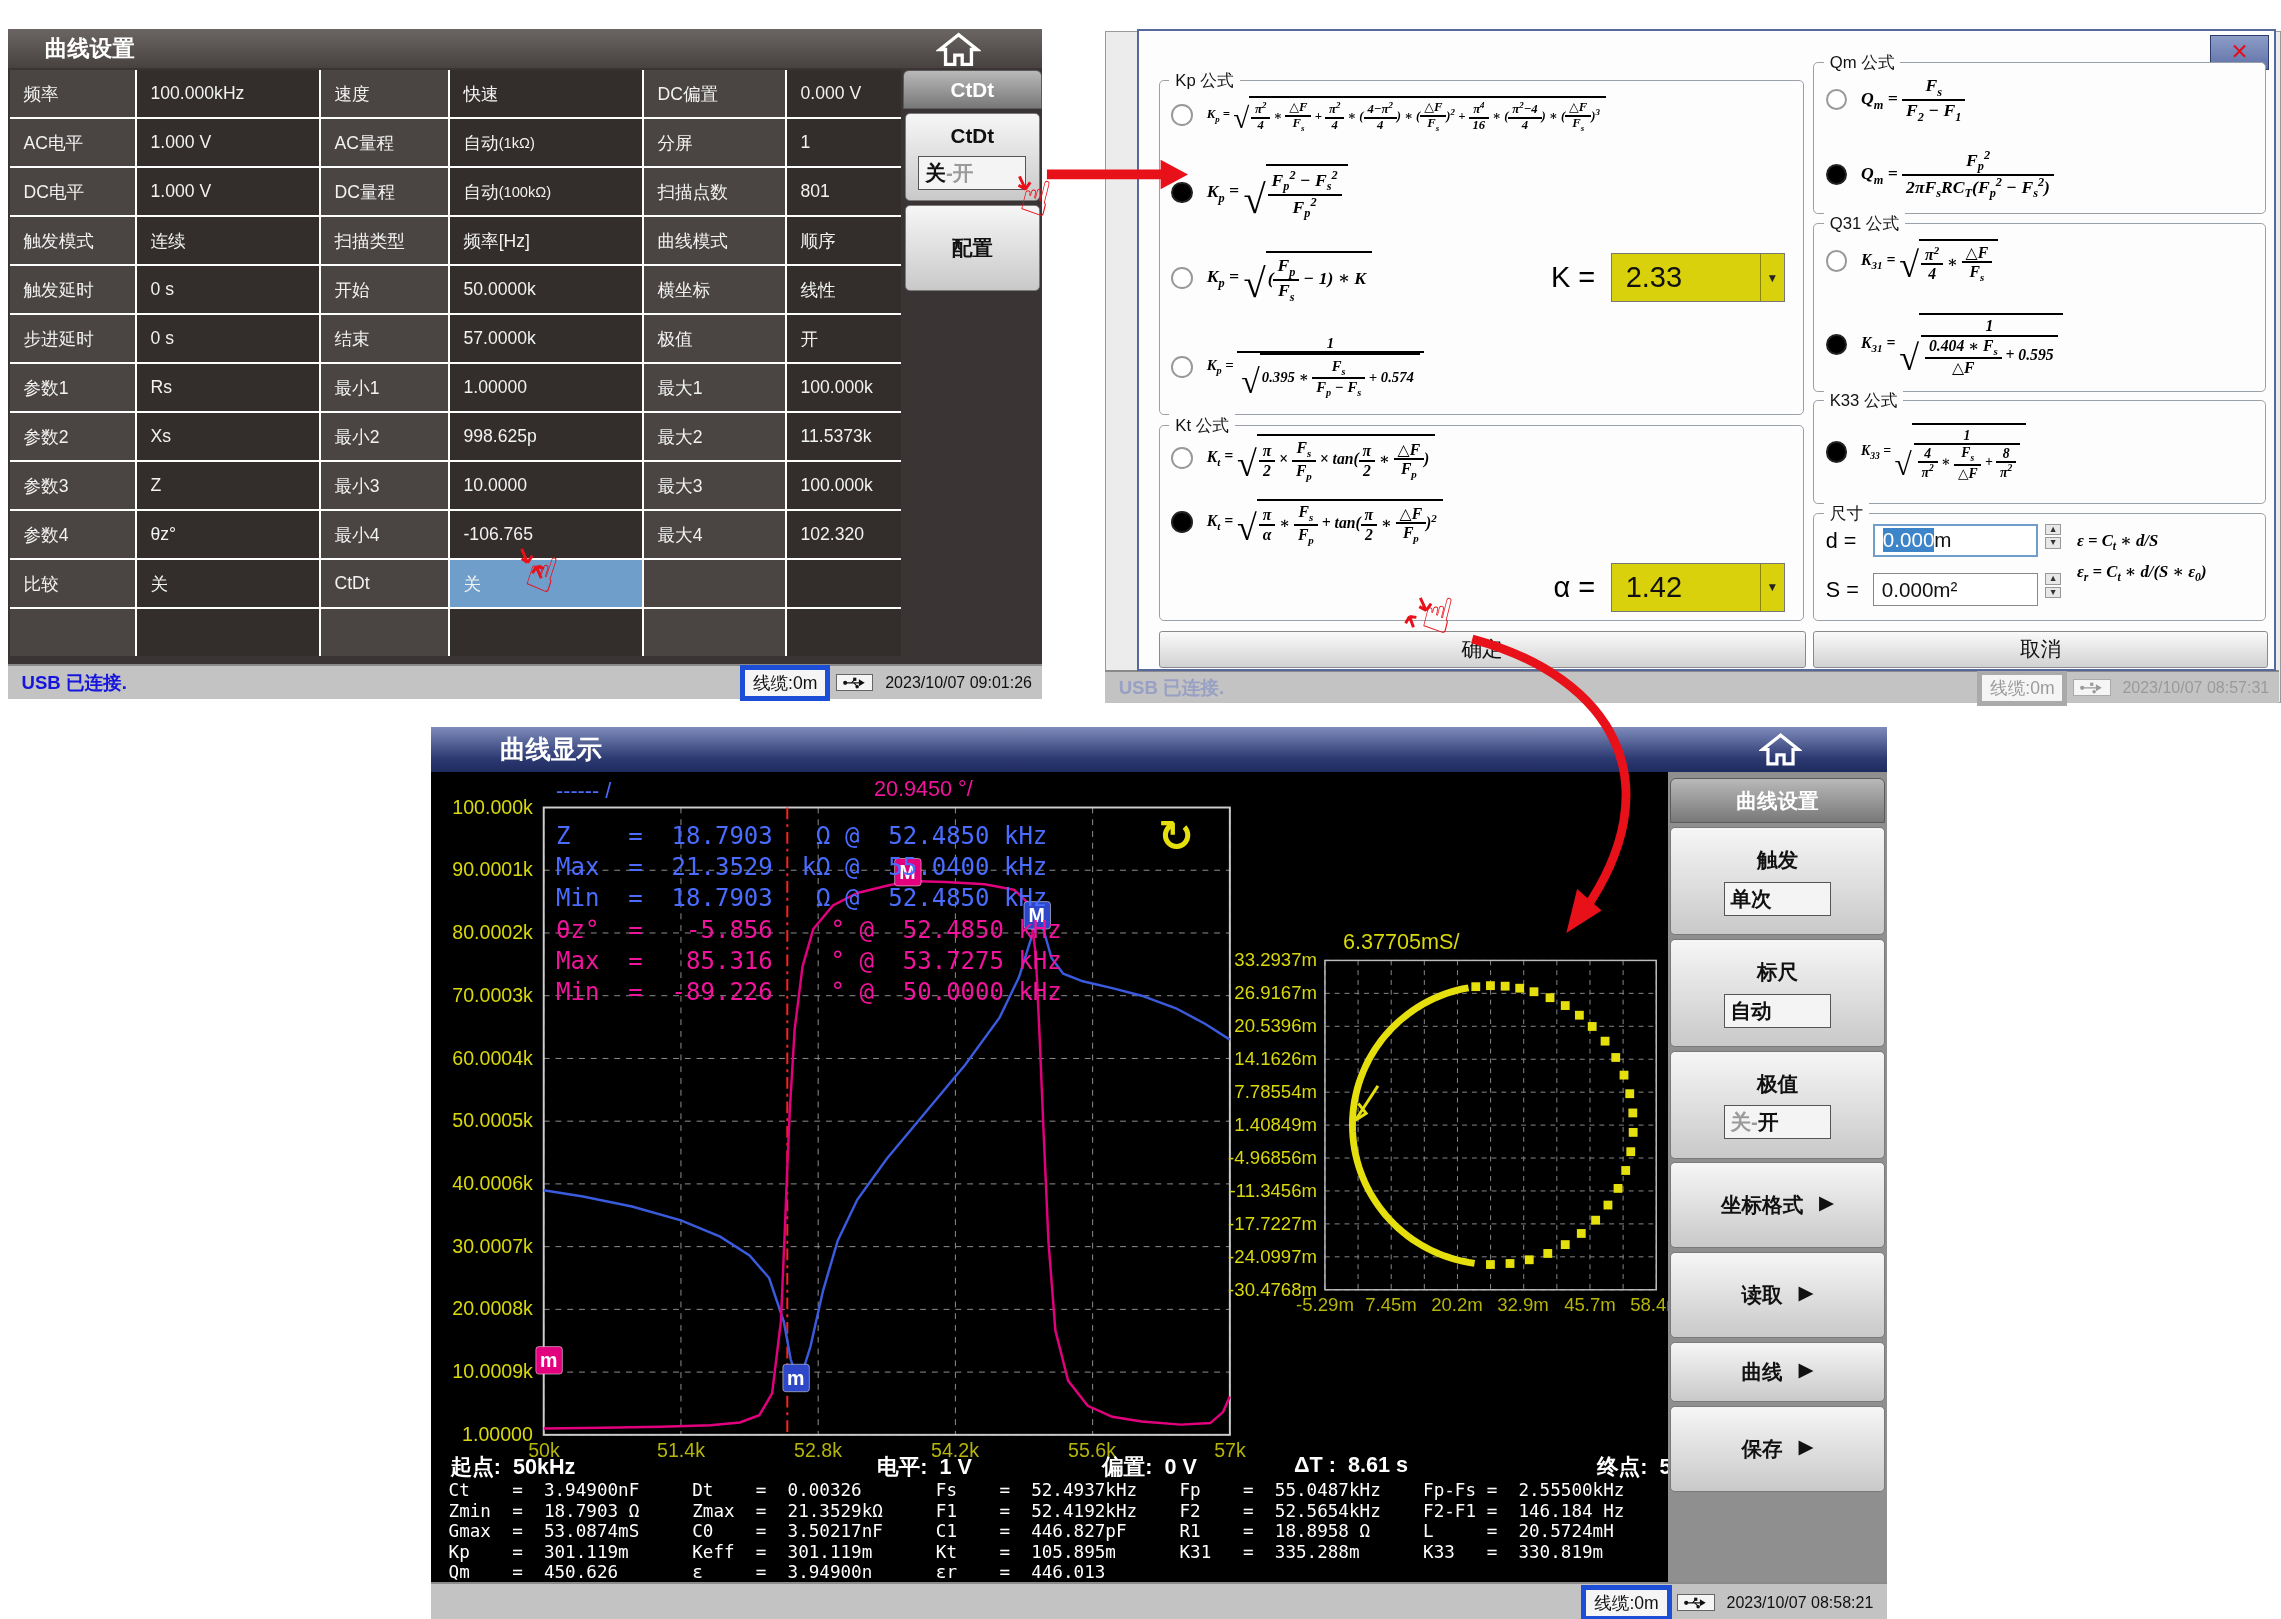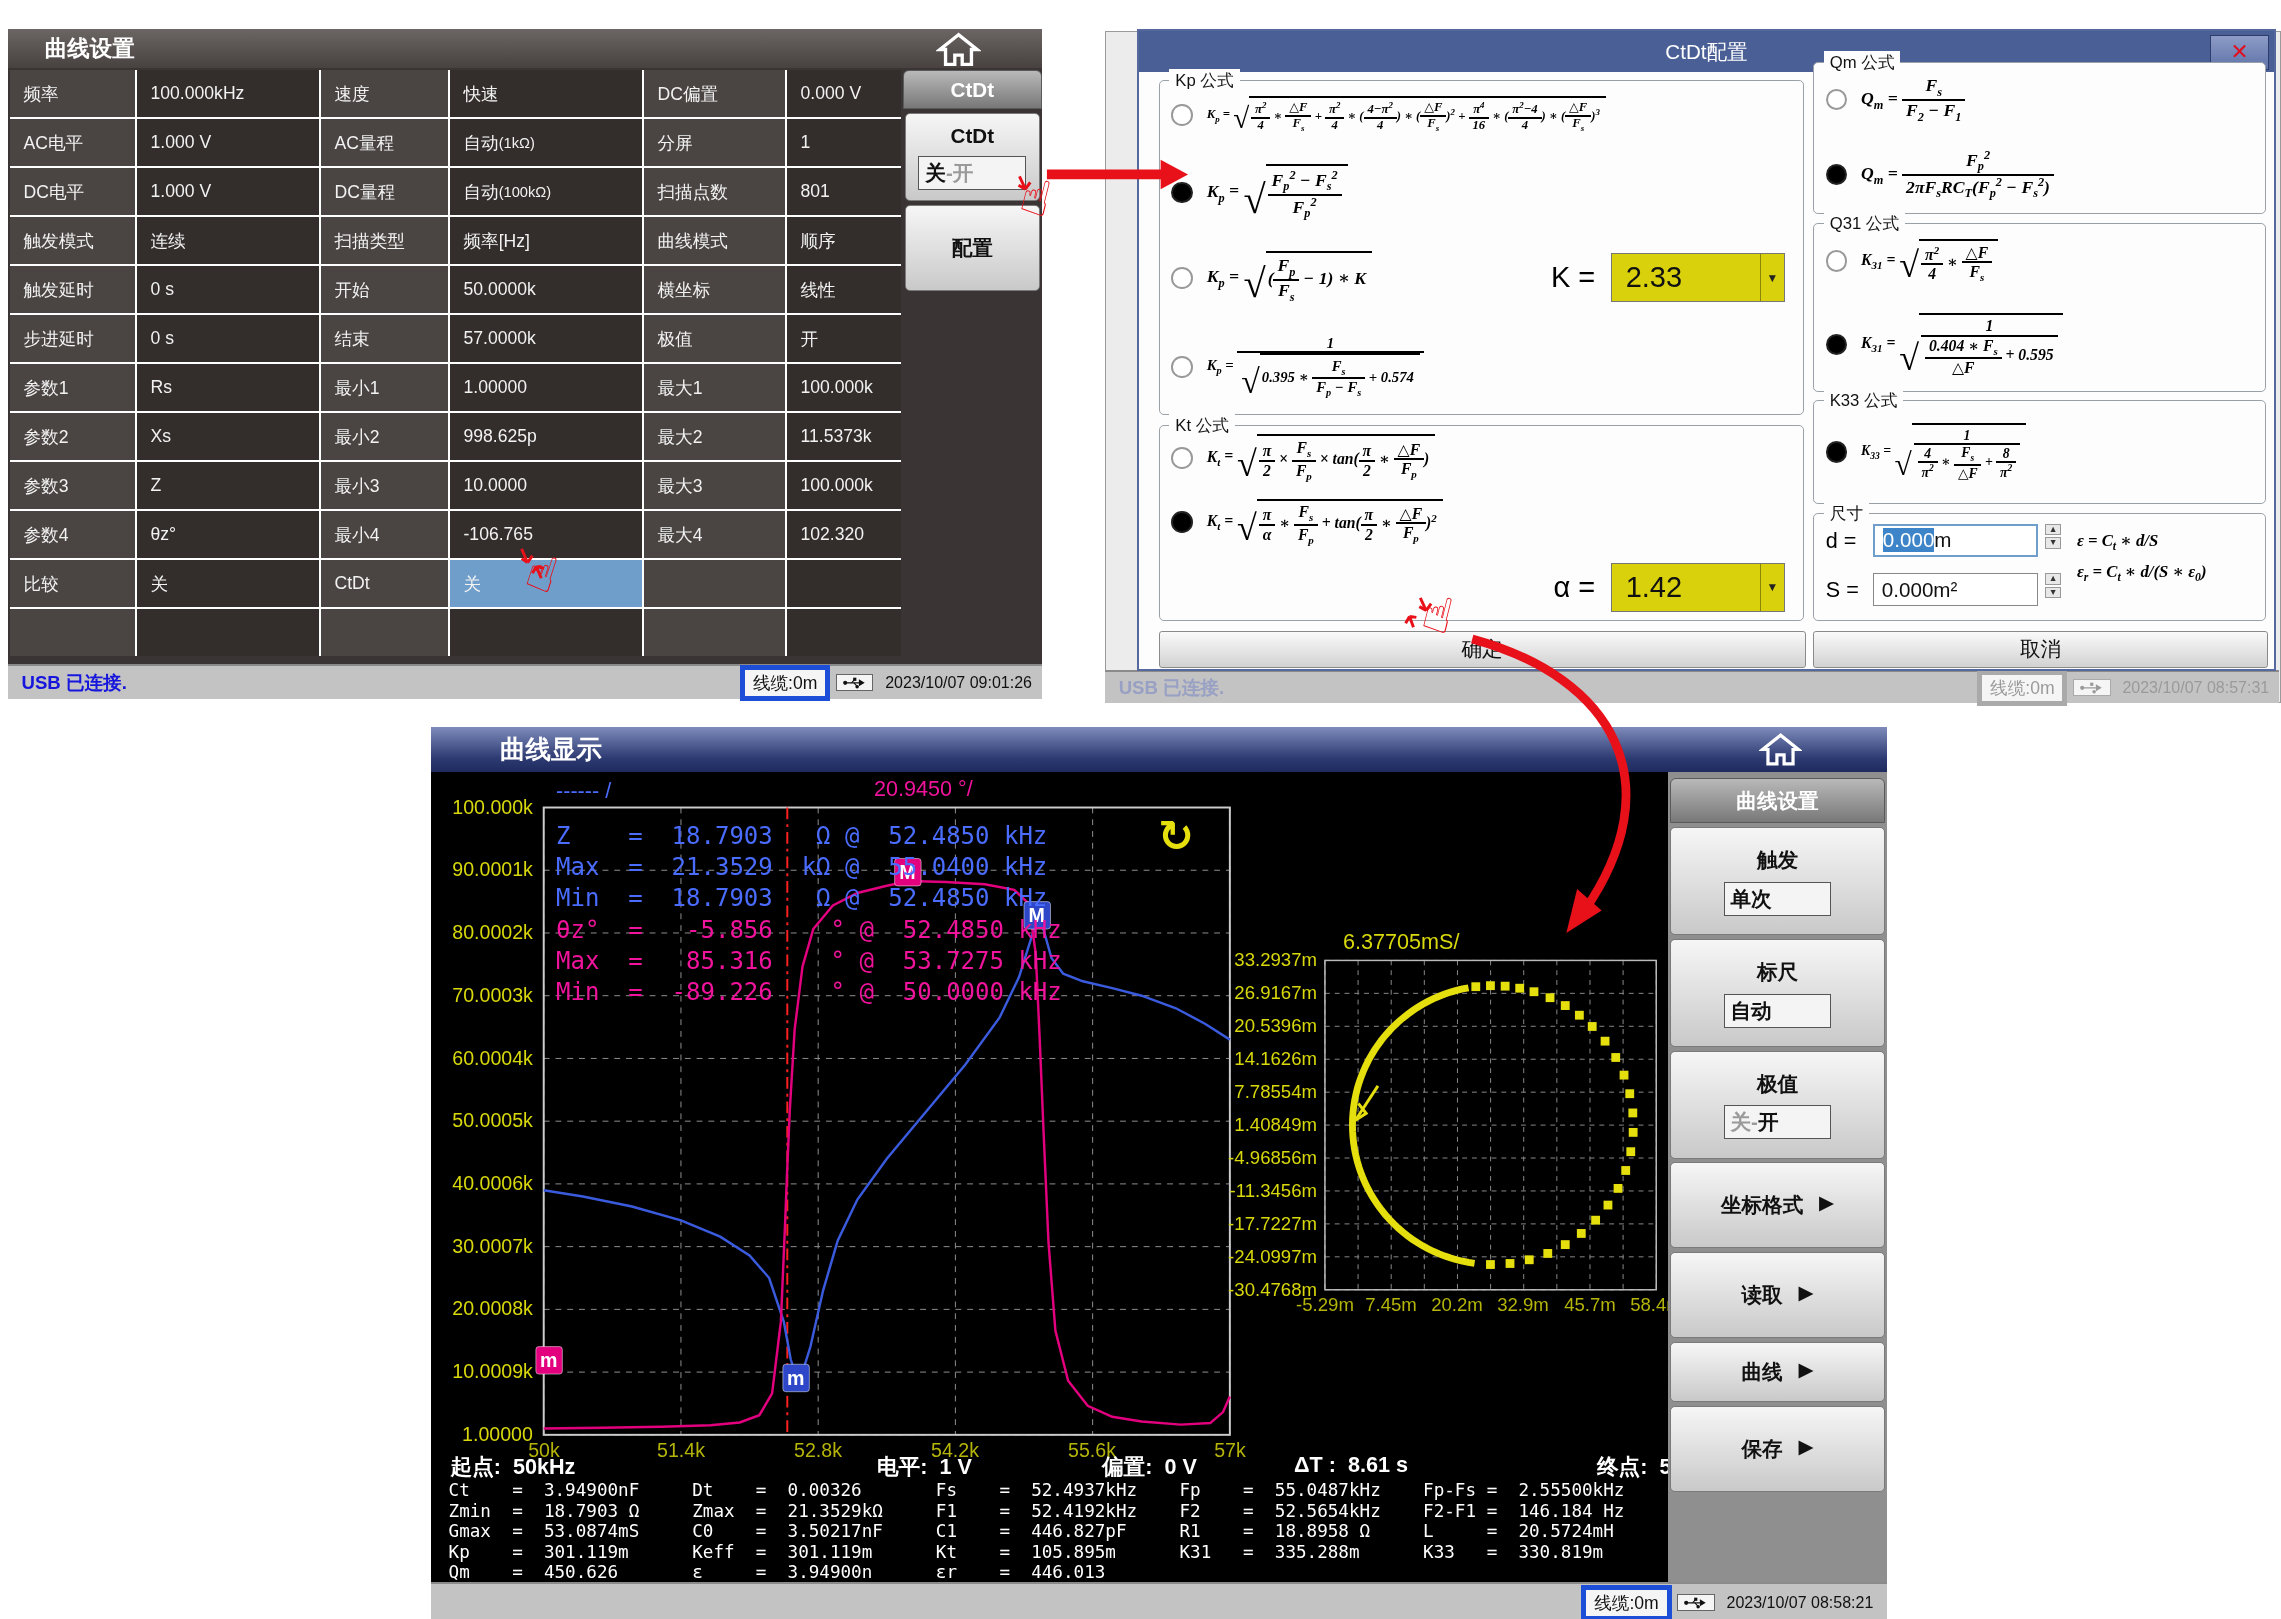--- a/index.html
+++ b/index.html
@@ -218,21 +218,20 @@
             <path d="M6 8 H27 M27 8 l-5 -3 v6 Z" stroke="#999" stroke-width="1.6" fill="#999"></path>
             <rect x="14" y="1.5" width="4" height="4" fill="#999"></rect>
             <circle cx="19" cy="13" r="2.2" fill="#999"></circle>
           </svg>
       </span>
       <span class="stime" style="margin-right:9.8px;color:#9a9a9a">2023/10/07 08:57:31</span>
     </div>
   </section>
 
   <section class="abs dlg">
-    <div class="abs dlg-title">CtDt配置</div>
     <div class="abs dlg-close">✕</div>
 
     <div class="abs grp" style="left:19.6px;top:49px;width:645px;height:335px;">
       <span class="grp-lg">Kp 公式</span>
       <div style="display:flex;flex-direction:column;justify-content:space-around;height:100%;">
         <div class="frow">
             <span class="radio"></span>
             <span class="m f-small"><i>K<sub>p</sub></i> = <span class="sq">
                 <span class="rt">√</span>
                 <span class="rad"><span class="fr"><span class="nu">π<sup>2</sup></span><span class="de">4</span></span> ∗ <span class="fr"><span class="nu">△F</span><span class="de">F<sub>s</sub></span></span> + <span class="fr"><span class="nu">π<sup>2</sup></span><span class="de">4</span></span> ∗ (<span class="fr"><span class="nu">4−π<sup>2</sup></span><span class="de">4</span></span>) ∗ (<span class="fr"><span class="nu">△F</span><span class="de">F<sub>s</sub></span></span>)<sup>2</sup> + <span class="fr"><span class="nu">π<sup>4</sup></span><span class="de">16</span></span> ∗ (<span class="fr"><span class="nu">π<sup>2</sup>−4</span><span class="de">4</span></span>) ∗ (<span class="fr"><span class="nu">△F</span><span class="de">F<sub>s</sub></span></span>)<sup>3</sup></span>

